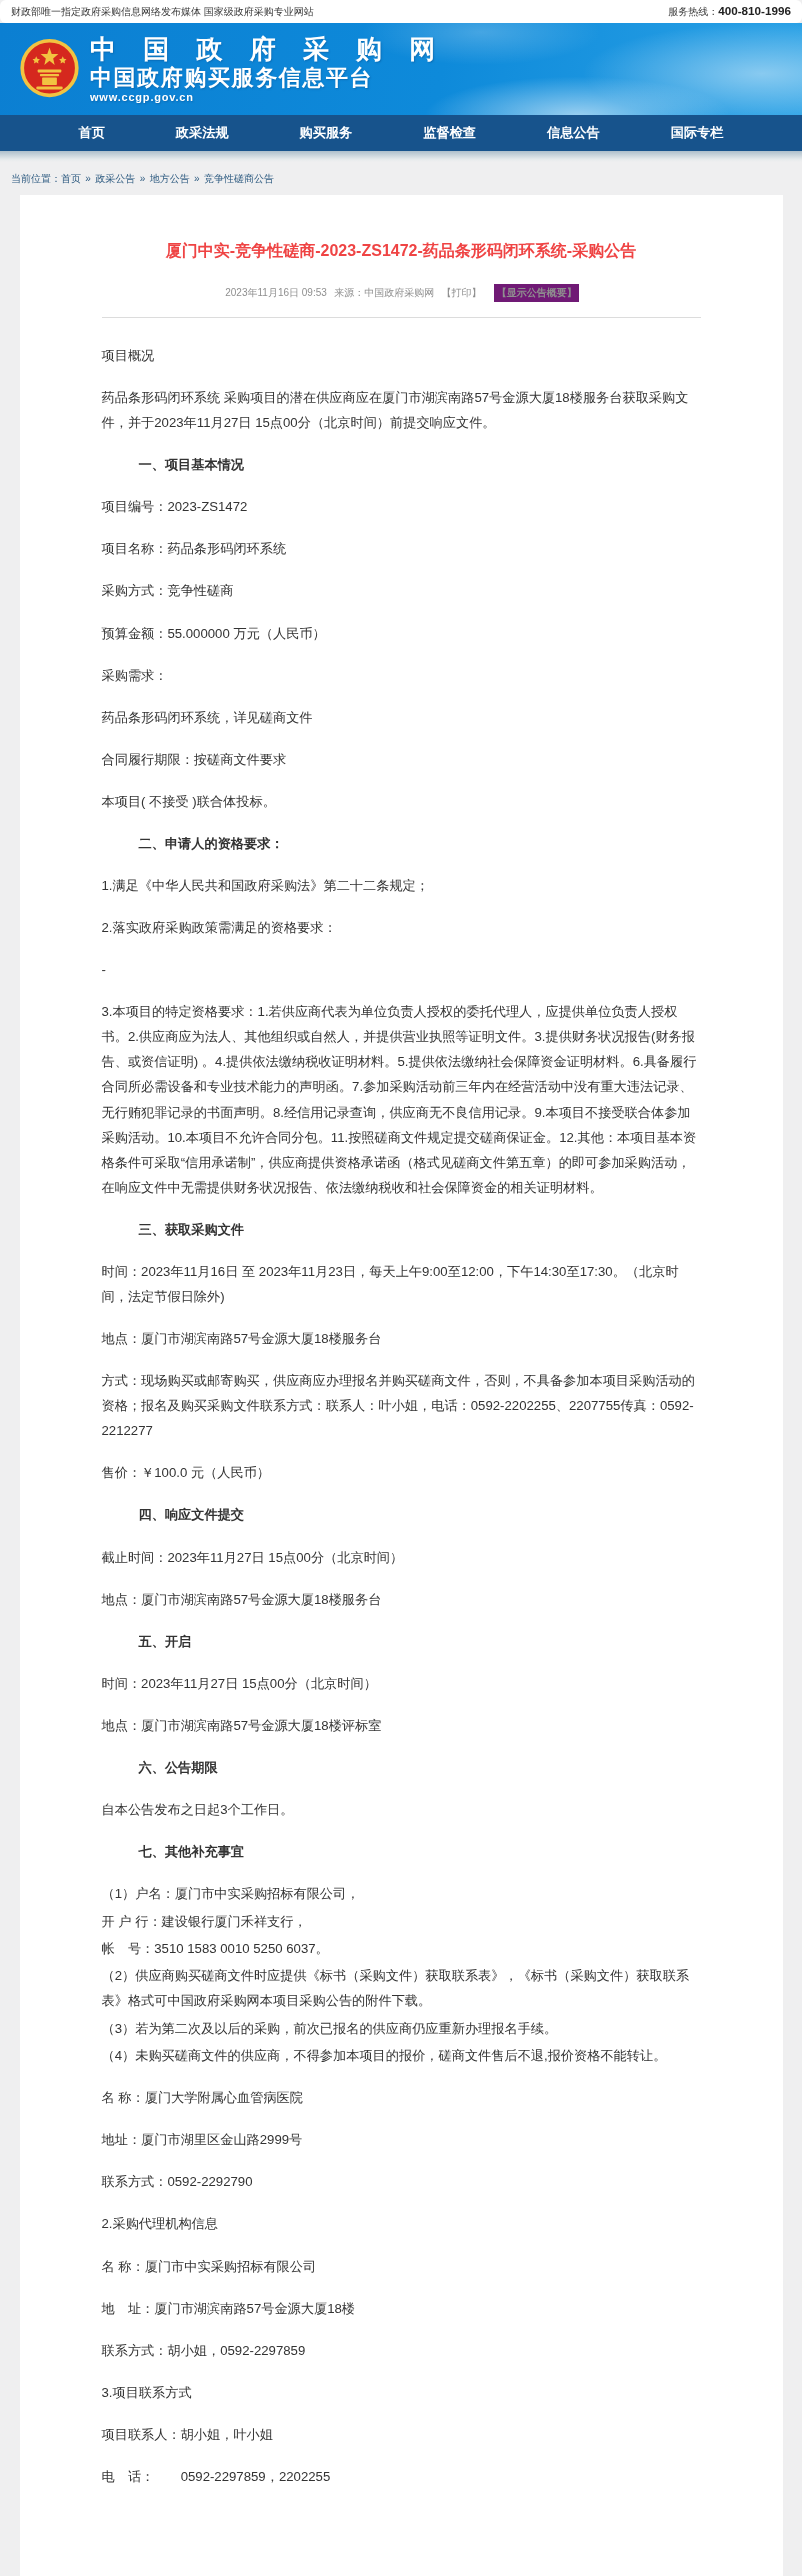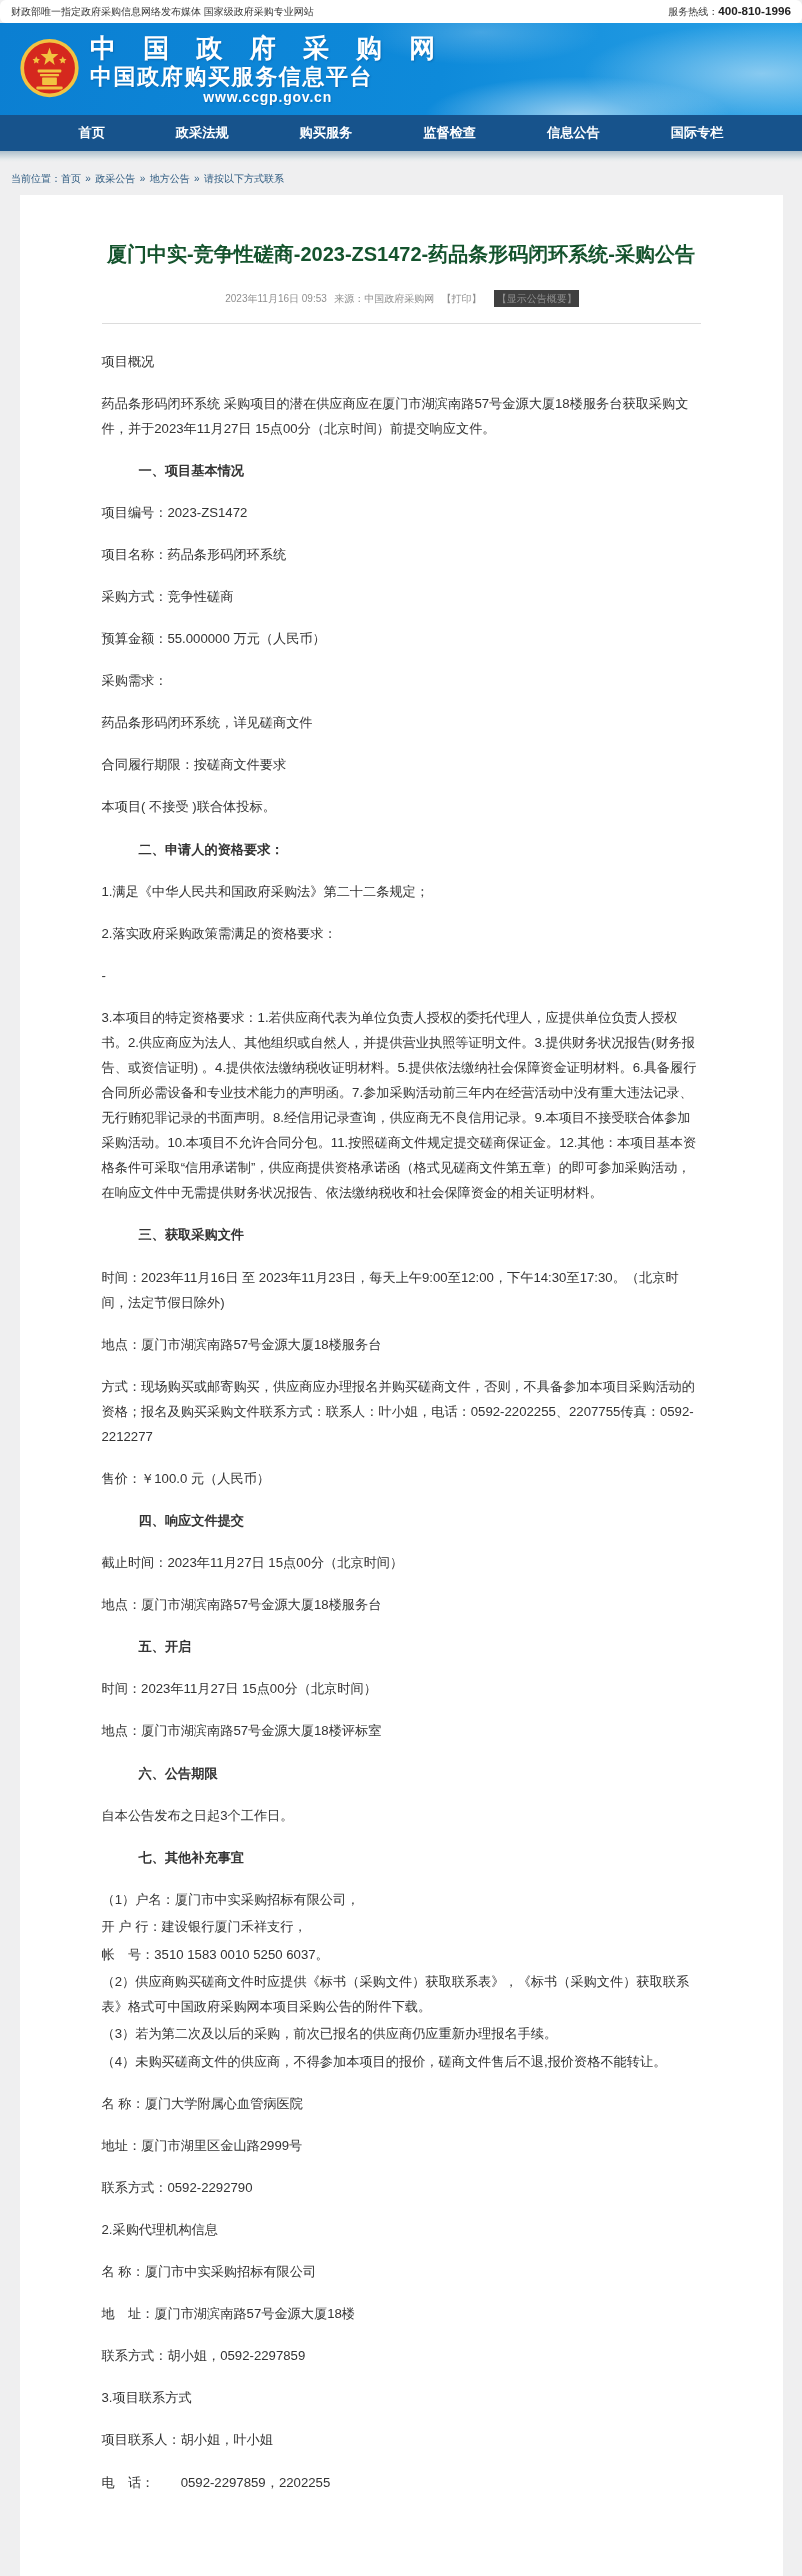--- a/index.html
+++ b/index.html
@@ -32,21 +32,21 @@
       radial-gradient(ellipse 249px 70px at 95% 55%, rgba(255,255,255,.45), rgba(255,255,255,0) 72%),
       radial-gradient(ellipse 171px 47px at 60% 10%, rgba(255,255,255,.22), rgba(255,255,255,0) 70%),
       linear-gradient(100deg,#0b7fd2 0%, #0e8ada 55%, #2ba2e6 100%);
     overflow:hidden;
   }
   .banner-inner{display:flex;align-items:center;height:100%;padding-left:20px;}
   .emblem{width:59px;height:65px;flex:0 0 auto;margin-right:11px;}
   .banner-text{color:#fff;line-height:1.15;}
   .banner-line1{font-size:26px;font-weight:bold;letter-spacing:10px;white-space:nowrap;text-shadow:0.8px 0.8px 1.6px rgba(0,60,120,.35);}
   .banner-line2{font-size:22px;font-weight:bold;letter-spacing:1.6px;white-space:nowrap;text-shadow:0.8px 0.8px 1.6px rgba(0,60,120,.35);}
-  .banner-line3{font-size:14px;font-weight:bold;letter-spacing:0.8px;text-align:center;text-shadow:0.8px 0.8px 1.6px rgba(0,60,120,.35);}
+  .banner-line3{font-size:11px;font-weight:bold;letter-spacing:0.8px;text-align:left;text-shadow:0.8px 0.8px 1.6px rgba(0,60,120,.35);}
   
   .nav{
     background:linear-gradient(180deg,#1a5globalThis,#17538c);
     background:#17538c;
     height:36px;
     display:flex;
     align-items:center;
     justify-content:space-around;
     padding:0 43px;
   }
@@ -60,38 +60,38 @@
   .card{
     margin:0 19.5px;
     background:#ffffff;
     min-height:2383px;
     box-sizing:border-box;
     padding-top:45px;
   }
   .article-title{
     margin:0 74px;
     text-align:center;
-    font-size:20px;
+    font-size:16px;
     font-weight:bold;
-    color:#14532d;
+    color:#ef4444;
     line-height:1.4;
   }
   .article-meta{
     text-align:center;
     margin-top:22px;
     font-size:10px;
     color:#8f8f8f;
   }
   .article-meta .meta-piece{margin:0 2.3px;}
   .article-meta a{color:#8f8f8f;text-decoration:none;}
   .summary-badge{
     display:inline-block;
-    background:#404040;
+    background:#701a75;
     color:#ffffff;
-    font-weight:normal;
+    font-weight:bold;
     padding:1.6px 2.3px;
     margin-left:7.8px;
     text-decoration:none;
     text-align:center;
   }
   .divider{border:none;border-top:0.8px solid #dcdcdc;margin:15.6px 82px 0;}
   .article-body{padding:7.8px 82px 47px;font-size:13.2px;color:#333;}
   .para{margin:17px 0;line-height:1.9;word-break:break-all;}
   .para.heading{font-weight:bold;margin-left:37px;}
   .para.tight{margin:2.3px 0;}
@@ -130,21 +130,21 @@
     <a href="#" class="nav-item">首页</a>
     <a href="#" class="nav-item">政采法规</a>
     <a href="#" class="nav-item">购买服务</a>
     <a href="#" class="nav-item">监督检查</a>
     <a href="#" class="nav-item">信息公告</a>
     <a href="#" class="nav-item">国际专栏</a>
   </div>
 <div class="nav-strip"></div>
 
 <div class="breadcrumb">
-  <span>当前位置：</span><span><a href="#">首页</a><span class="bc-sep"> » </span><a href="#">政采公告</a><span class="bc-sep"> » </span><a href="#">地方公告</a><span class="bc-sep"> » </span><a href="#">请按以下方式联系</a></span>
+  <span>当前位置：</span><span><a href="#">首页</a><span class="bc-sep"> » </span><a href="#">政采公告</a><span class="bc-sep"> » </span><a href="#">地方公告</a><span class="bc-sep"> » </span><a href="#">竞争性磋商公告</a></span>
 </div>
 
 <div class="card">
   <h1 class="article-title">厦门中实-竞争性磋商-2023-ZS1472-药品条形码闭环系统-采购公告</h1>
 
   <div class="article-meta">
     <span class="meta-piece">2023年11月16日 09:53</span>
     <span class="meta-piece">来源：中国政府采购网</span>
     <a href="#" class="meta-piece">【打印】</a>
     <a href="#" class="summary-badge">【显示公告概要】</a>

